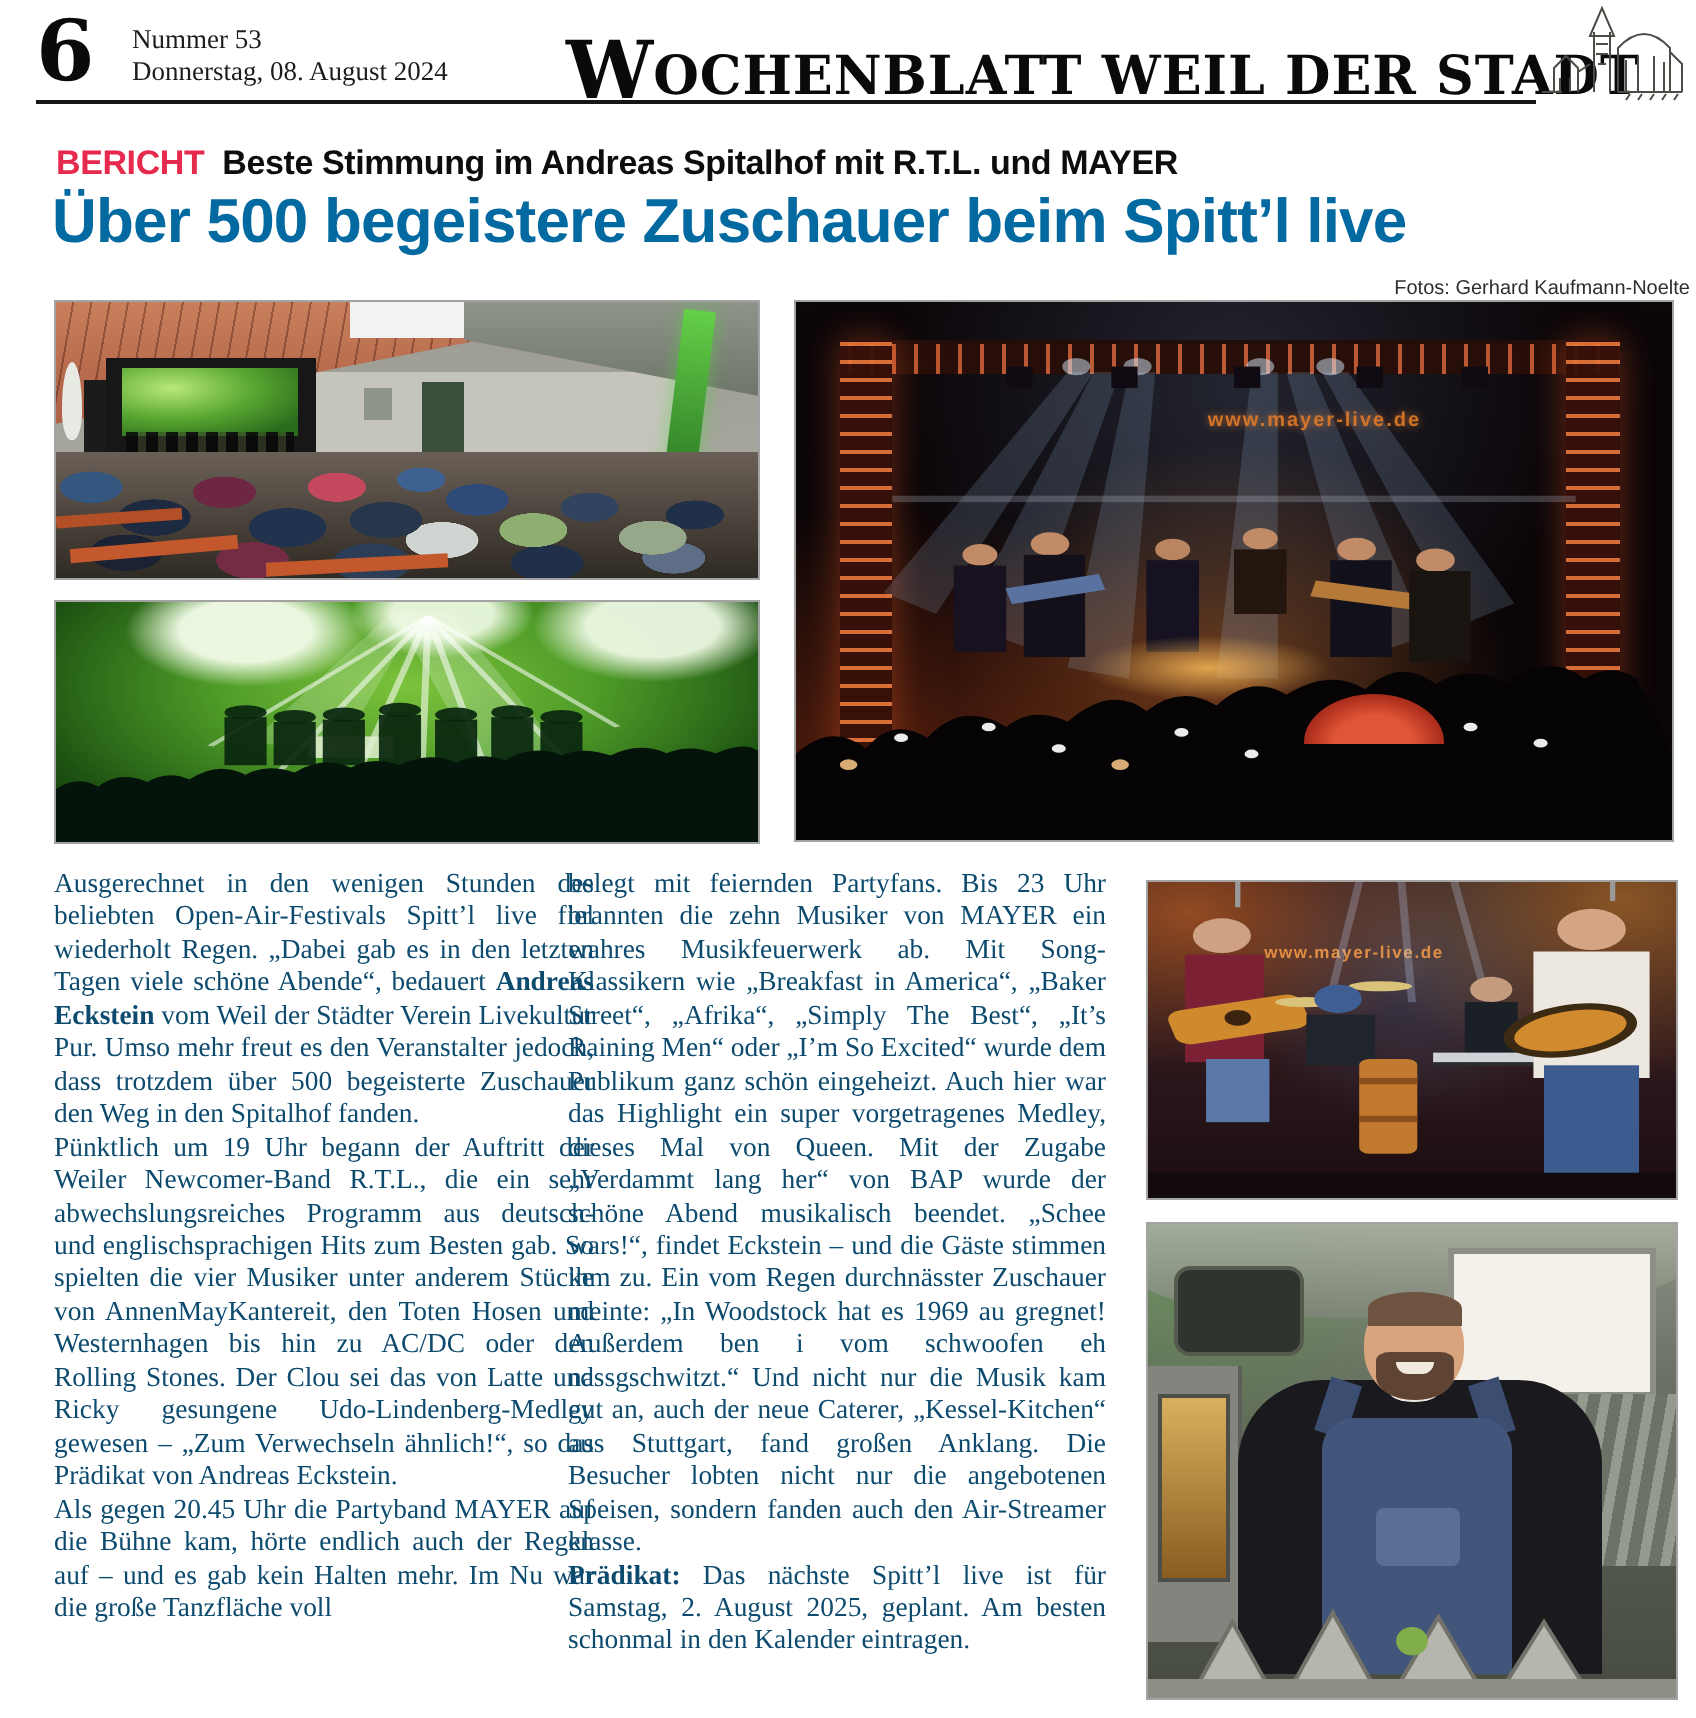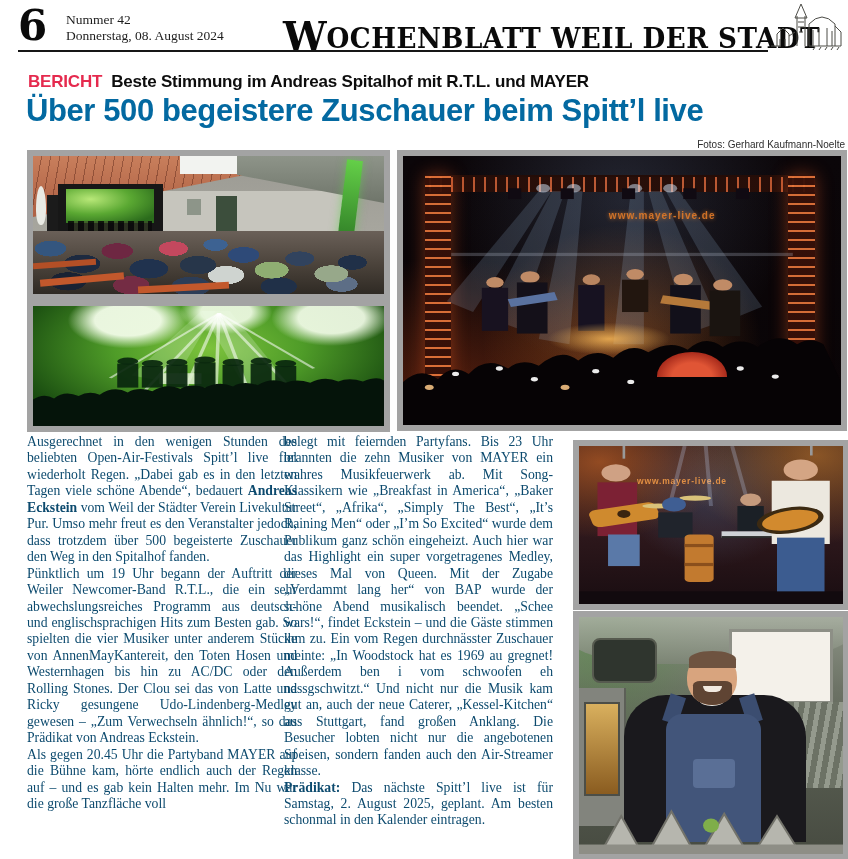--- a/index.html
+++ b/index.html
@@ -22,21 +22,21 @@
   
   .kicker{position:absolute;left:28px;top:72px;font-family:"Liberation Sans",sans-serif;
           font-weight:700;font-size:17px;letter-spacing:-0.2px;color:#0d0d0d;}
   .kicker-label{color:#e52a4e;margin-right:9px;}
   .headline{position:absolute;left:26px;top:93px;font-family:"Liberation Sans",sans-serif;
             font-weight:700;font-size:31px;letter-spacing:-0.4px;color:#0369a1;}
   .credit{position:absolute;right:3px;top:139px;font-family:"Liberation Sans",sans-serif;
           font-size:10px;color:#2e2e2e;}
 
   
-  .ph{position:absolute;border:6px solid #a3a3a3;overflow:hidden;background:#000;}
+  .ph{position:absolute;border:1px solid #a3a3a3;overflow:hidden;background:#000;}
   .ph *{position:absolute;}
   .ph svg{left:0;top:0;width:100%;height:100%;}
 
   
   #photo-crowd{left:27px;top:150px;width:351px;height:138px;}
   .p1-base{inset:0;background:linear-gradient(180deg,#9b9a93 0%,#a7a69e 55%,#6b645c 100%);}
   .p1-roof{left:0;top:0;width:64%;height:46%;
     background:linear-gradient(180deg,#c97f5c,#b06346 80%),
                repeating-linear-gradient(100deg,rgba(80,30,15,.0) 0 8px,rgba(80,30,15,.35) 8px 9px);
     background-blend-mode:multiply;
@@ -155,21 +155,21 @@
   #col-1{left:27px;width:270px;}
   #col-2{left:284px;width:269px;}
 </style>
 </head>
 <body>
 
 <div class="page">
 
   <div class="page-num">6</div>
   <div class="issue">
-    <div>Nummer 42</div>
+    <div>Nummer 53</div>
     <div>Donnerstag, 08. August 2024</div>
   </div>
   <div class="masthead">
     <span class="mh-w">W</span><span class="mh-rest">OCHENBLATT</span><span class="mh-right">WEIL DER STADT</span>
   </div>
   <div class="header-rule"></div>
   <svg class="church" viewBox="0 0 78 52">
     <g fill="none" stroke="#4c4c47" stroke-width="1">
       <path d="M2 44 H12"></path>
       <path d="M8 44 V32 L14 26 L20 32 V44"></path>

